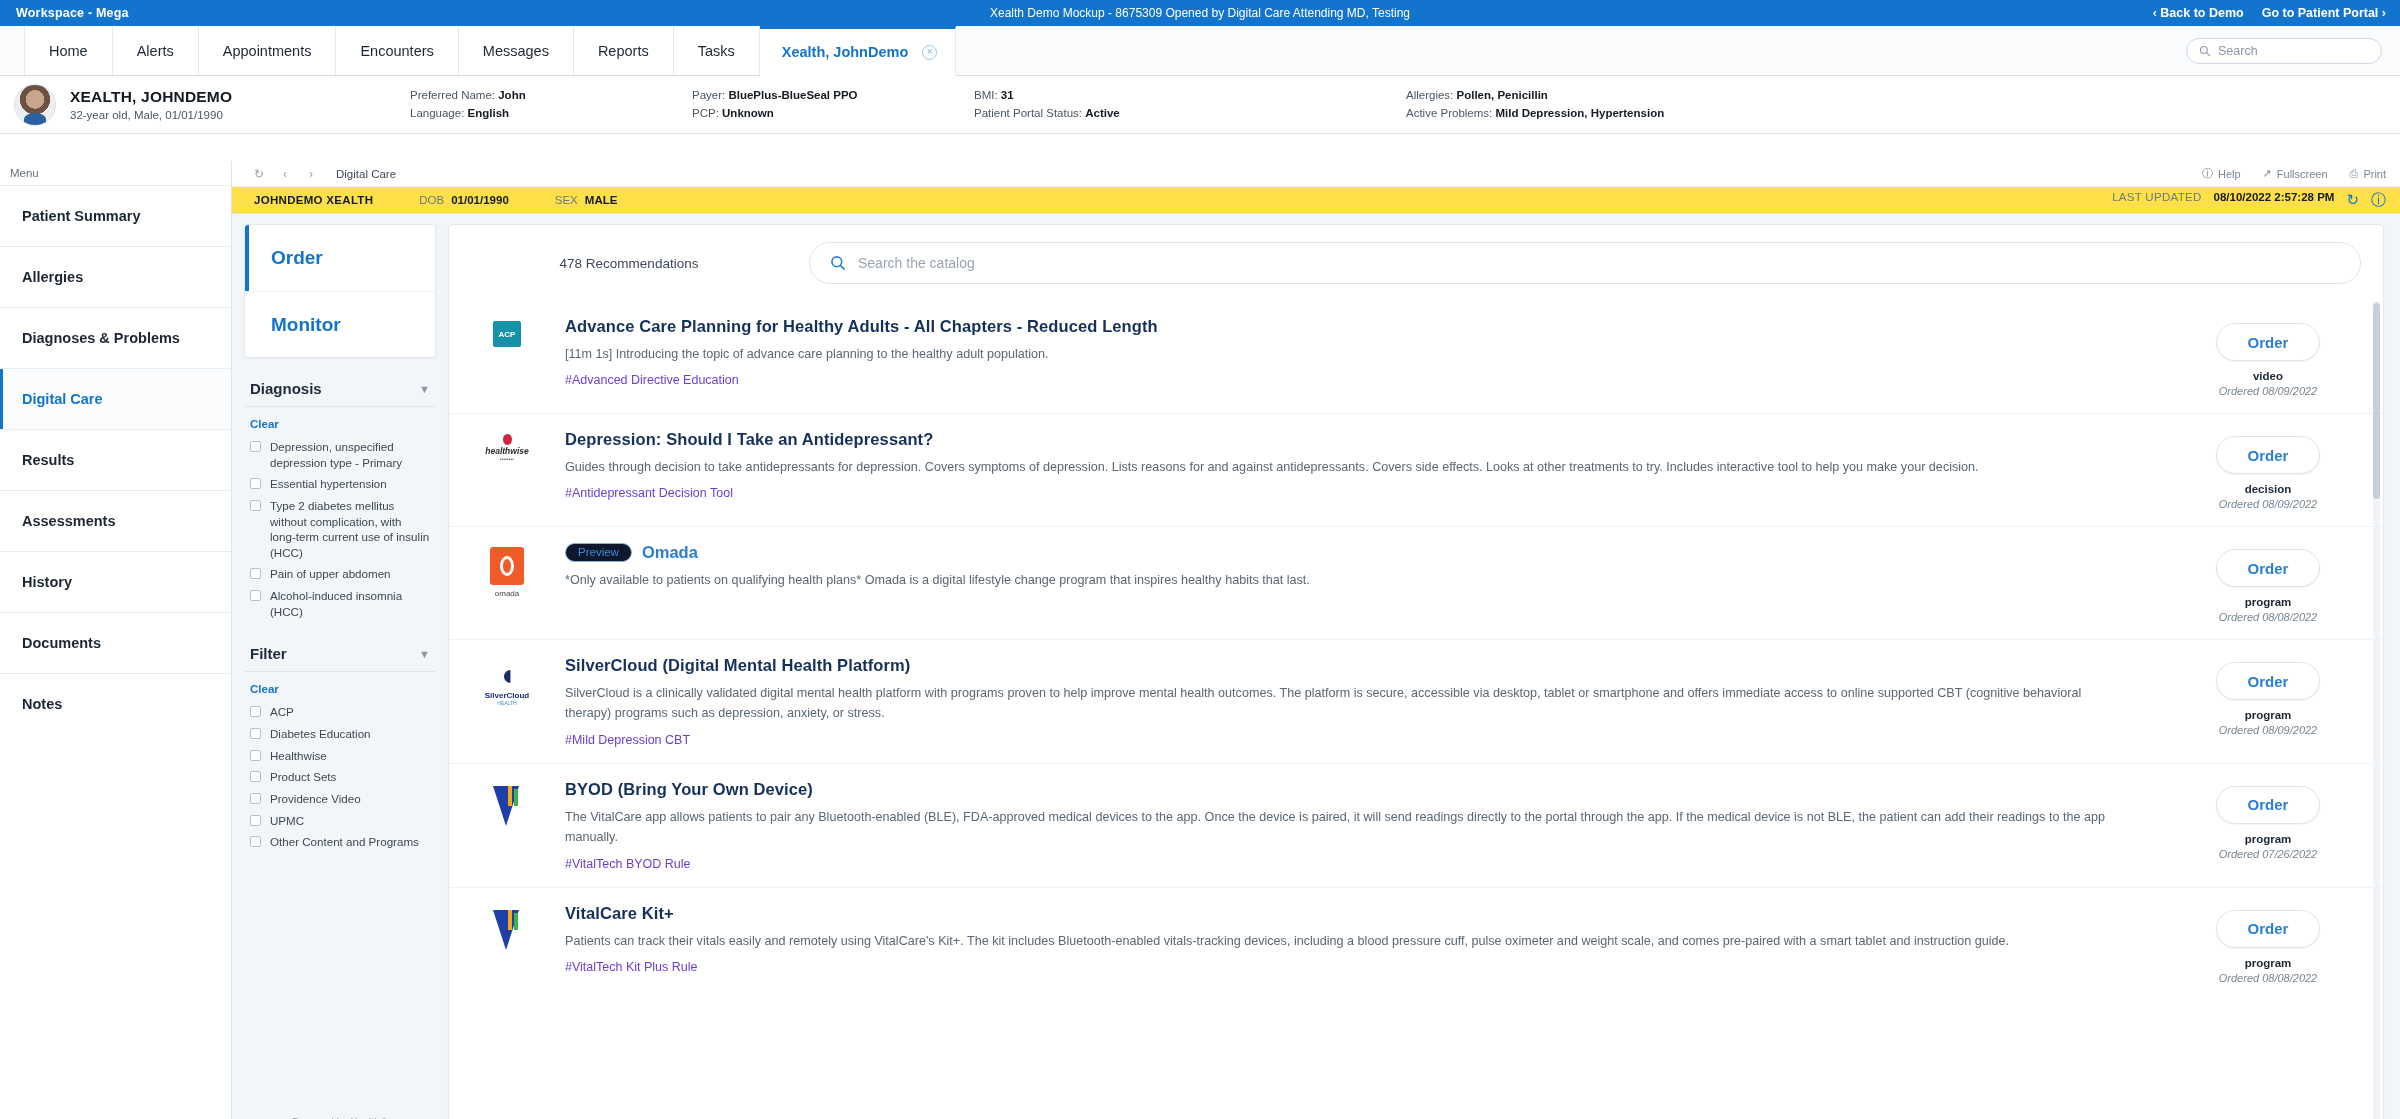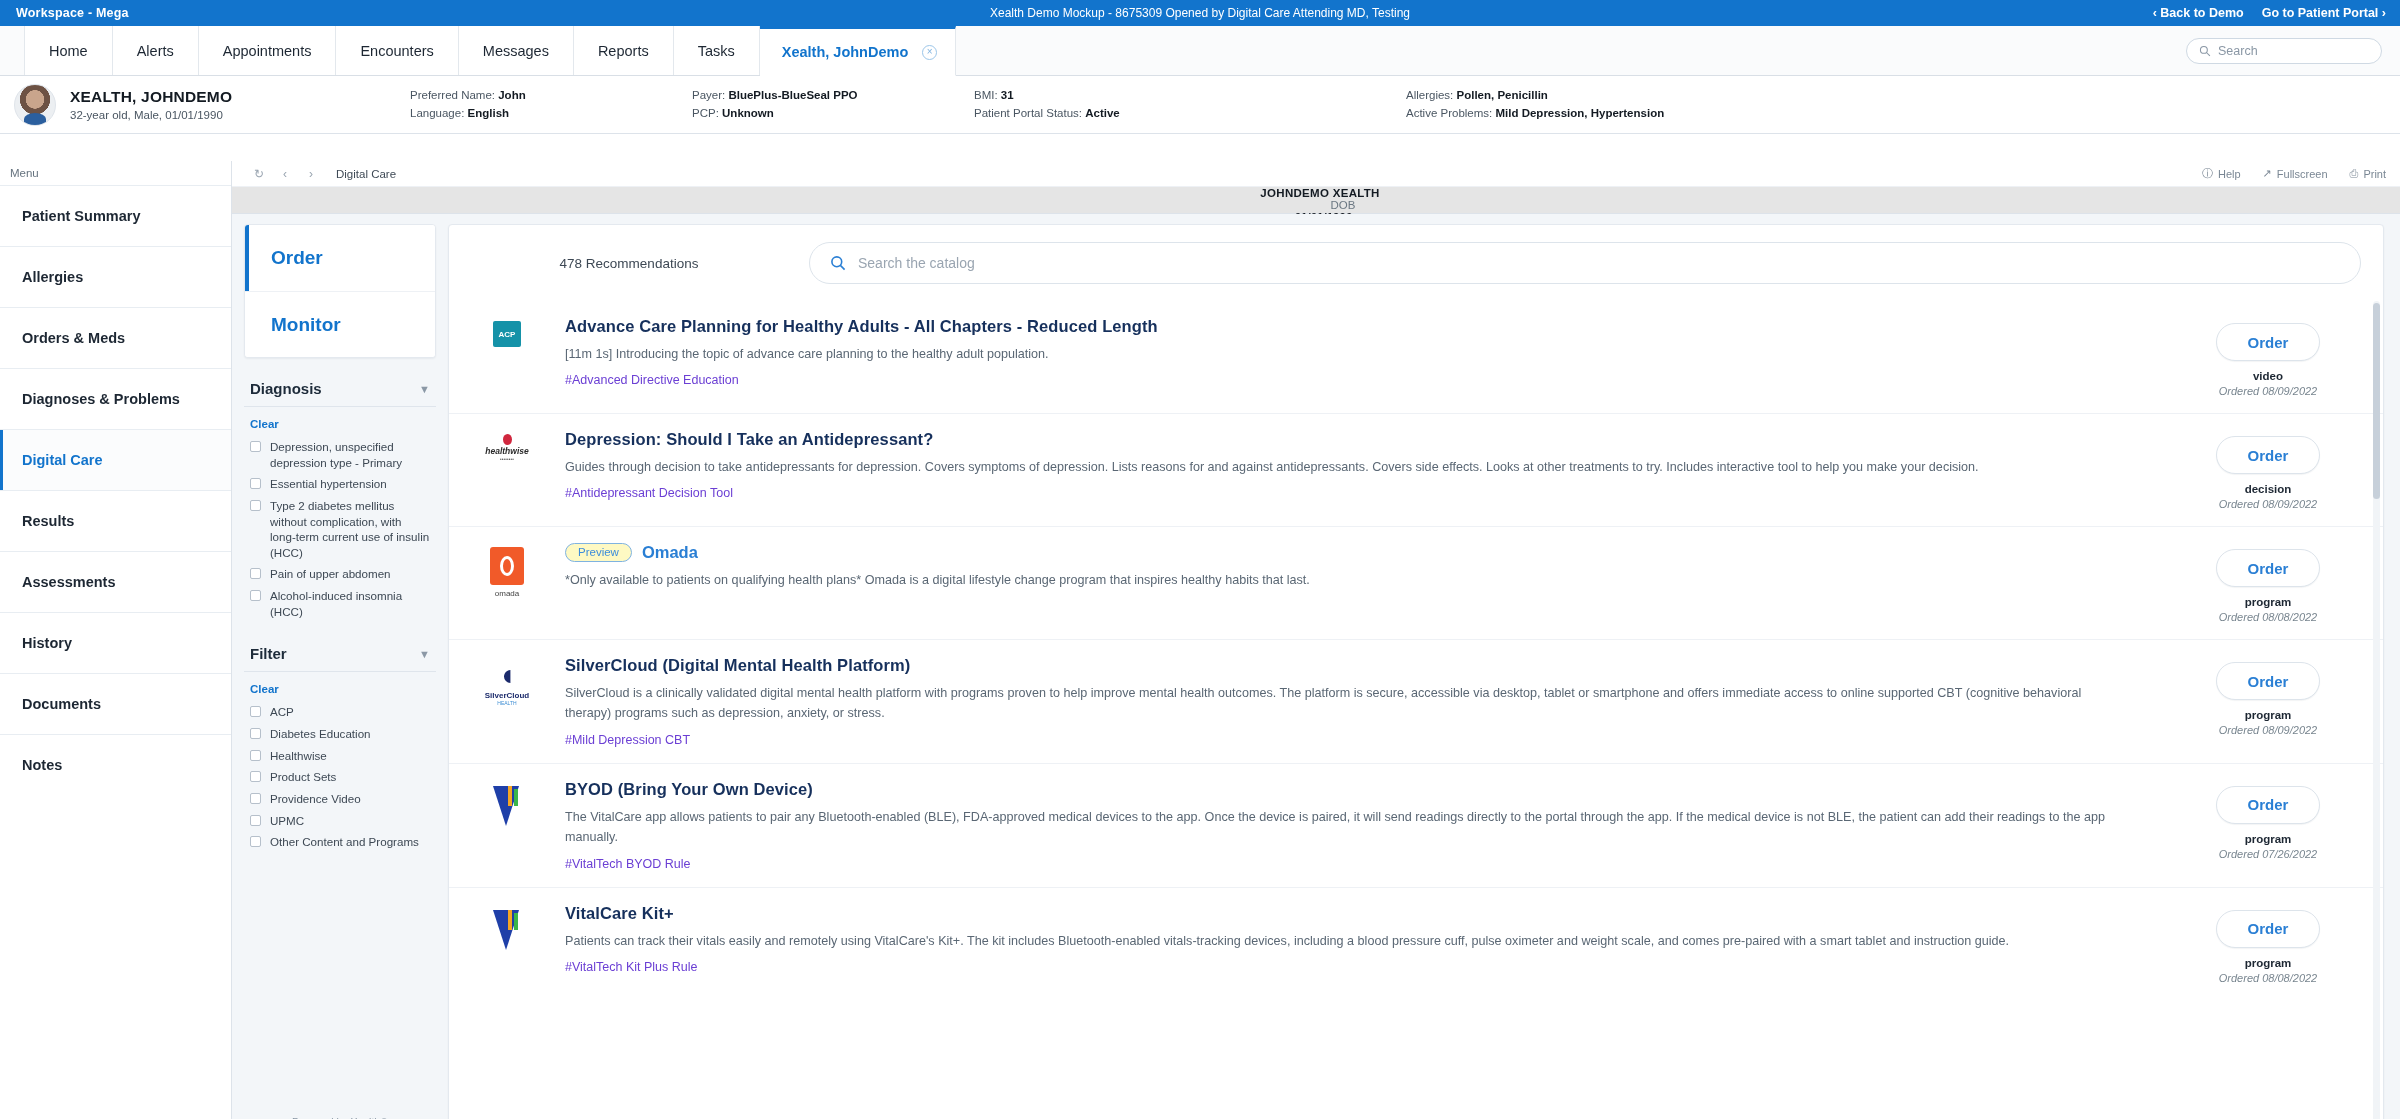--- a/index.html
+++ b/index.html
@@ -103,22 +103,22 @@
     height: 26px; display: flex; align-items: center; gap: 0;
     padding: 0 14px; font-size: 11.5px; color: #5b6773;
     border-bottom: 1px solid #eef1f5; background: #fff;
   }
   .crumb-ico { color: #9aa5b1; width: 26px; text-align: center; font-size: 12px; }
   .crumb-text { margin-left: 12px; color: #3f4a56; }
   .crumb-right { margin-left: auto; display: flex; gap: 22px; color: #7a8794; font-size: 11px; align-items: center; }
   .crumb-right span { display: flex; align-items: center; gap: 5px; }
   .ptbar {
     height: 27px; display: flex; align-items: center; gap: 0;
-    border-bottom: 1px solid #dde3ea; background: #e5e5e5;
-    padding: 0 14px 0 22px; font-size: 11.5px; flex-direction: column;
+    border-bottom: 1px solid #dde3ea; background: #fde047;
+    padding: 0 14px 0 22px; font-size: 11.5px;
   }
   .ptbar .nm { font-weight: bold; color: #131a22; letter-spacing: .3px; }
   .ptbar .lbl { color: #6b7883; margin-left: 46px; }
   .ptbar .val { color: #131a22; font-weight: bold; margin-left: 7px; }
   .ptbar-right { margin-left: auto; display: flex; gap: 12px; }
   .ptbar-right .lu { color: #6b7883; letter-spacing: .3px; }
   .ptbar-right .dt { color: #131a22; font-weight: bold; }
   .icon-circle-blue { color: #1274cc; font-size: 15px; }
   
   .widget { flex: 1; display: flex; background: #f3f6f9; padding: 10px 16px 12px 12px; min-height: 0; }
@@ -174,21 +174,21 @@
     display: flex; align-items: stretch; border-top: 1px solid #eef1f5;
     padding: 16px 0 16px 0; min-height: 108px;
   }
   .row:first-child { border-top: none; }
   .thumb { width: 116px; flex: none; display: flex; flex-direction: column; align-items: center; padding-top: 4px; }
   .body { flex: 1; padding-right: 30px; min-width: 0; }
   .title { font-size: 16.5px; font-weight: bold; color: #16305c; margin-bottom: 8px; letter-spacing: .1px; }
   .title-row { display: flex; align-items: center; gap: 10px; margin-bottom: 8px; }
   .preview-pill {
     border: 1px solid #7fb3e0; color: #3d8ddb; border-radius: 11px;
-    font-size: 11.5px; padding: 2px 12px 3px 12px; background: #fef9c3;
+    font-size: 11.5px; padding: 2px 12px 3px 12px; background: #0f172a;
   }
   .title-link { font-size: 16.5px; font-weight: bold; color: #2a7fd4; }
   .desc { font-size: 12.6px; color: #5a6774; line-height: 1.62; }
   .tag { font-size: 12.5px; color: #6b3fd4; margin-top: 9px; }
   .action { width: 230px; flex: none; display: flex; flex-direction: column; align-items: center; padding-top: 6px; }
   .order-btn {
     width: 104px; height: 38px; border: 1px solid #dde4eb; border-radius: 19px;
     background: #fff; color: #2a7fd4; font-size: 15px; font-weight: bold;
     display: flex; align-items: center; justify-content: center; cursor: pointer;
     box-shadow: 0 1px 1px rgba(16,30,54,.05);
@@ -337,23 +337,20 @@
 
 <div class="main">
 
   <div class="leftnav">
     <div class="menu-label">Menu</div>
     <div class="nav-item">
         <span>Patient Summary</span>
       </div>
     <div class="nav-item">
         <span>Allergies</span>
-      </div>
-    <div class="nav-item">
-        <span>Orders &amp; Meds</span>
       </div>
     <div class="nav-item">
         <span>Diagnoses &amp; Problems</span>
       </div>
     <div class="nav-item active">
         <span>Digital Care</span>
       </div>
     <div class="nav-item">
         <span>Results</span>
       </div>

